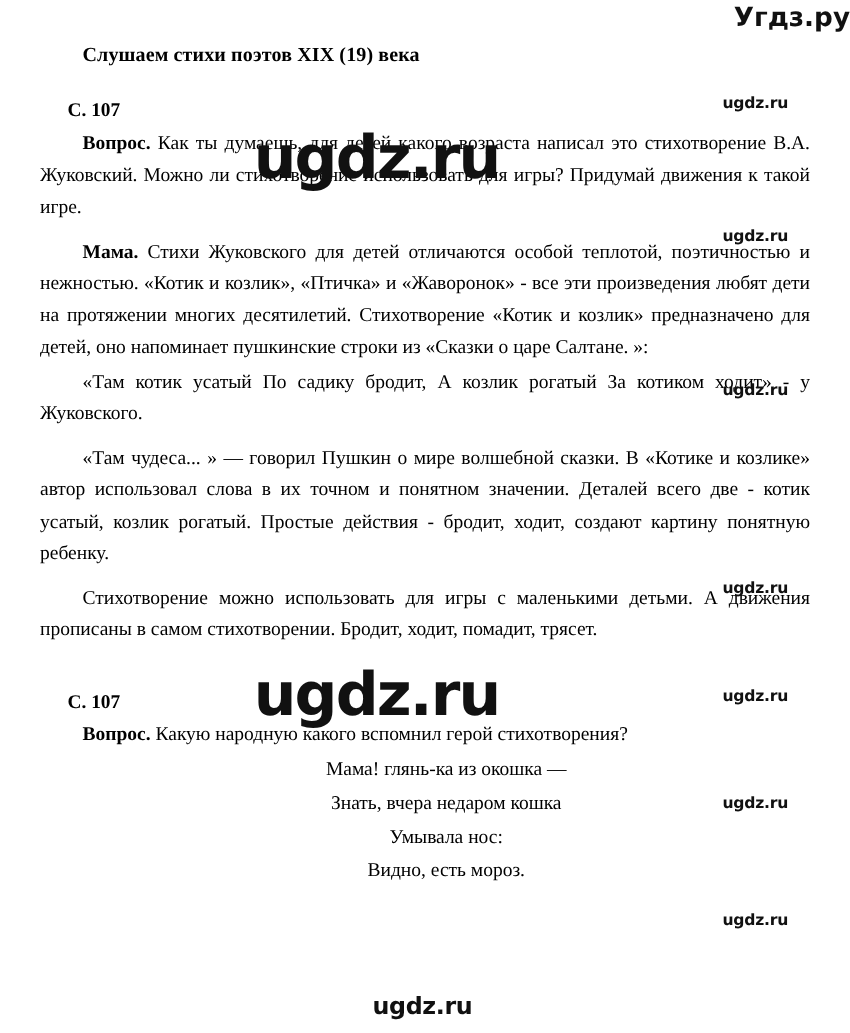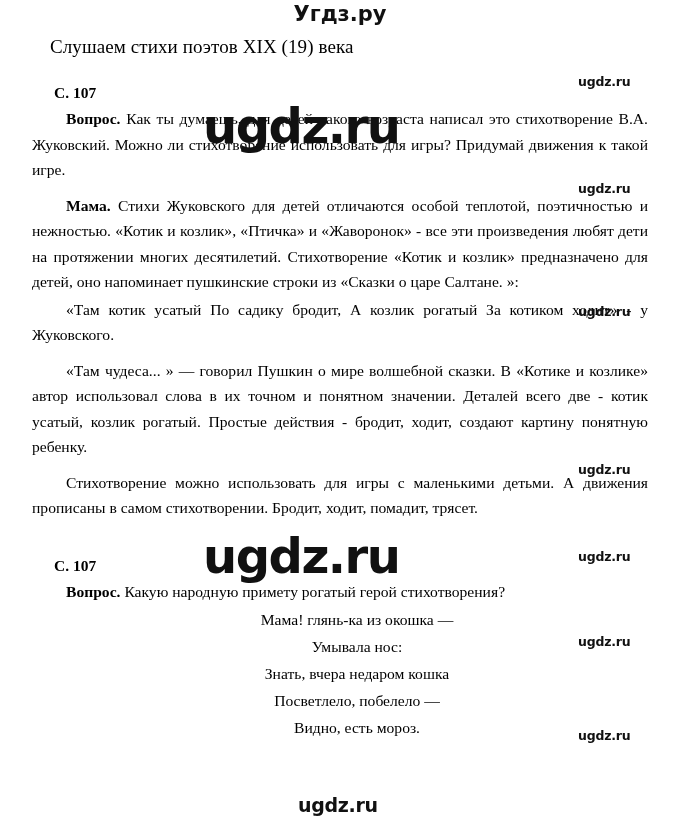--- a/index.html
+++ b/index.html
@@ -16,40 +16,40 @@
     font-family: "Liberation Serif", "DejaVu Serif", serif;
     color: #000000;
   }
 
   
   .site-logo {
     position: absolute;
     top: 2px;
     left: 0;
     width: 680px;
-    text-align: center;
+    text-align: right;
     font-family: "DejaVu Sans", "Liberation Sans", sans-serif;
     font-weight: bold;
     font-size: 21px;
     letter-spacing: 0px;
     color: #111111;
   }
 
   
   .content {
     position: absolute;
     left: 32px;
     top: 36px;
     width: 616px;
   }
 
   .heading {
-    font-weight: normal;
-    font-size: 19px;
-    margin: 0 0 26px 18px;
+    font-weight: bold;
+    font-size: 16px;
+    margin: 0 0 26px 34px;
     letter-spacing: 0.1px;
   }
 
   .pagenum {
     font-weight: bold;
     font-size: 15.5px;
     margin: 0 0 4px 22px;
   }
 
   .subtitle {
@@ -143,25 +143,24 @@
 
     <div class="gap-sm"></div>
 
     <p class="para">Стихотворение можно использовать для игры с маленькими детьми. А движения прописаны в самом стихотворении. Бродит, ходит, помадит, трясет.</p>
 
     <div class="gap-md"></div>
     <div class="gap-md"></div>
 
     <div class="poem-wrap">
       <div class="pagenum">С. 107</div>
-      <p class="poem-q"><span class="lead">Вопрос.</span> <span>Какую народную примету рогатый герой стихотворения?</span></p>
+      <p class="poem-q"><span class="lead">Вопрос.</span> <span>Какую народную какого вспомнил герой стихотворения?</span></p>
       <p class="poem-line">Мама! глянь-ка из окошка —</p>
+      <p class="poem-line">Знать, вчера недаром кошка</p>
       <p class="poem-line">Умывала нос:</p>
-      <p class="poem-line">Знать, вчера недаром кошка</p>
-      <p class="poem-line">Посветлело, побелело —</p>
       <p class="poem-line">Видно, есть мороз.</p>
     </div>
 
   </div>
 
   <div class="wm-small" style="left:578px; top:74px;">ugdz.ru</div>
   <div class="wm-big" style="left:203px; top:98px;">ugdz.ru</div>
   <div class="wm-small" style="left:578px; top:181px;">ugdz.ru</div>
   <div class="wm-small" style="left:578px; top:304px;">ugdz.ru</div>
   <div class="wm-small" style="left:578px; top:462px;">ugdz.ru</div>

